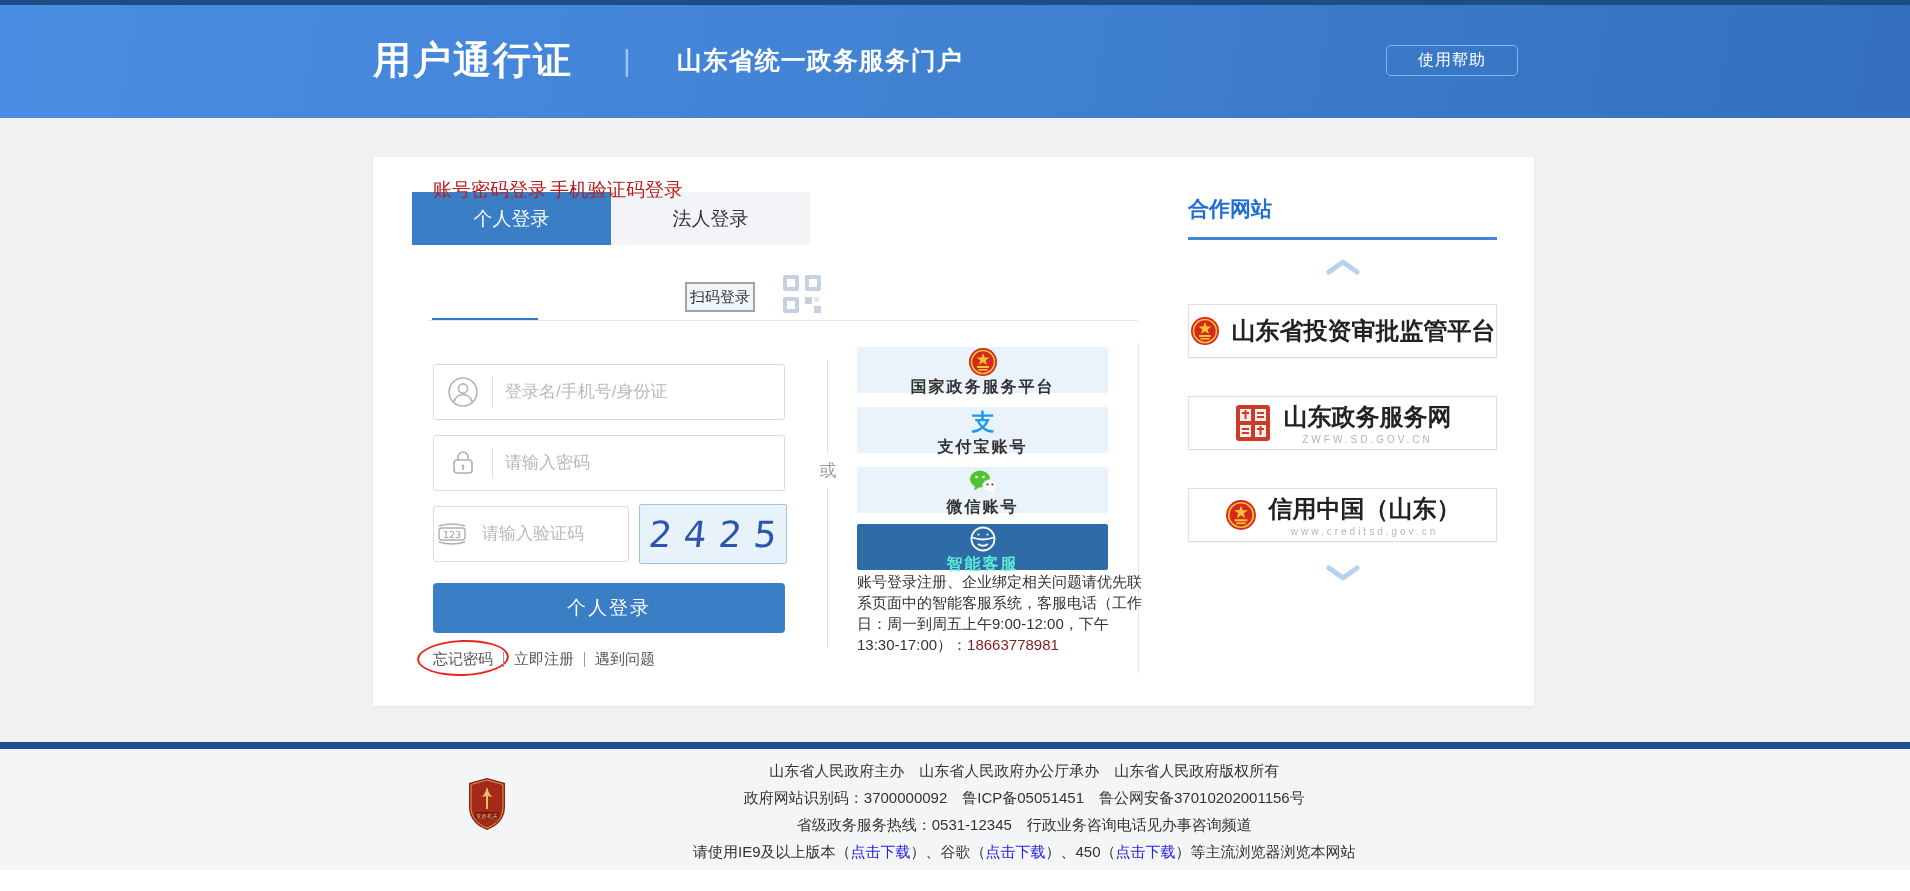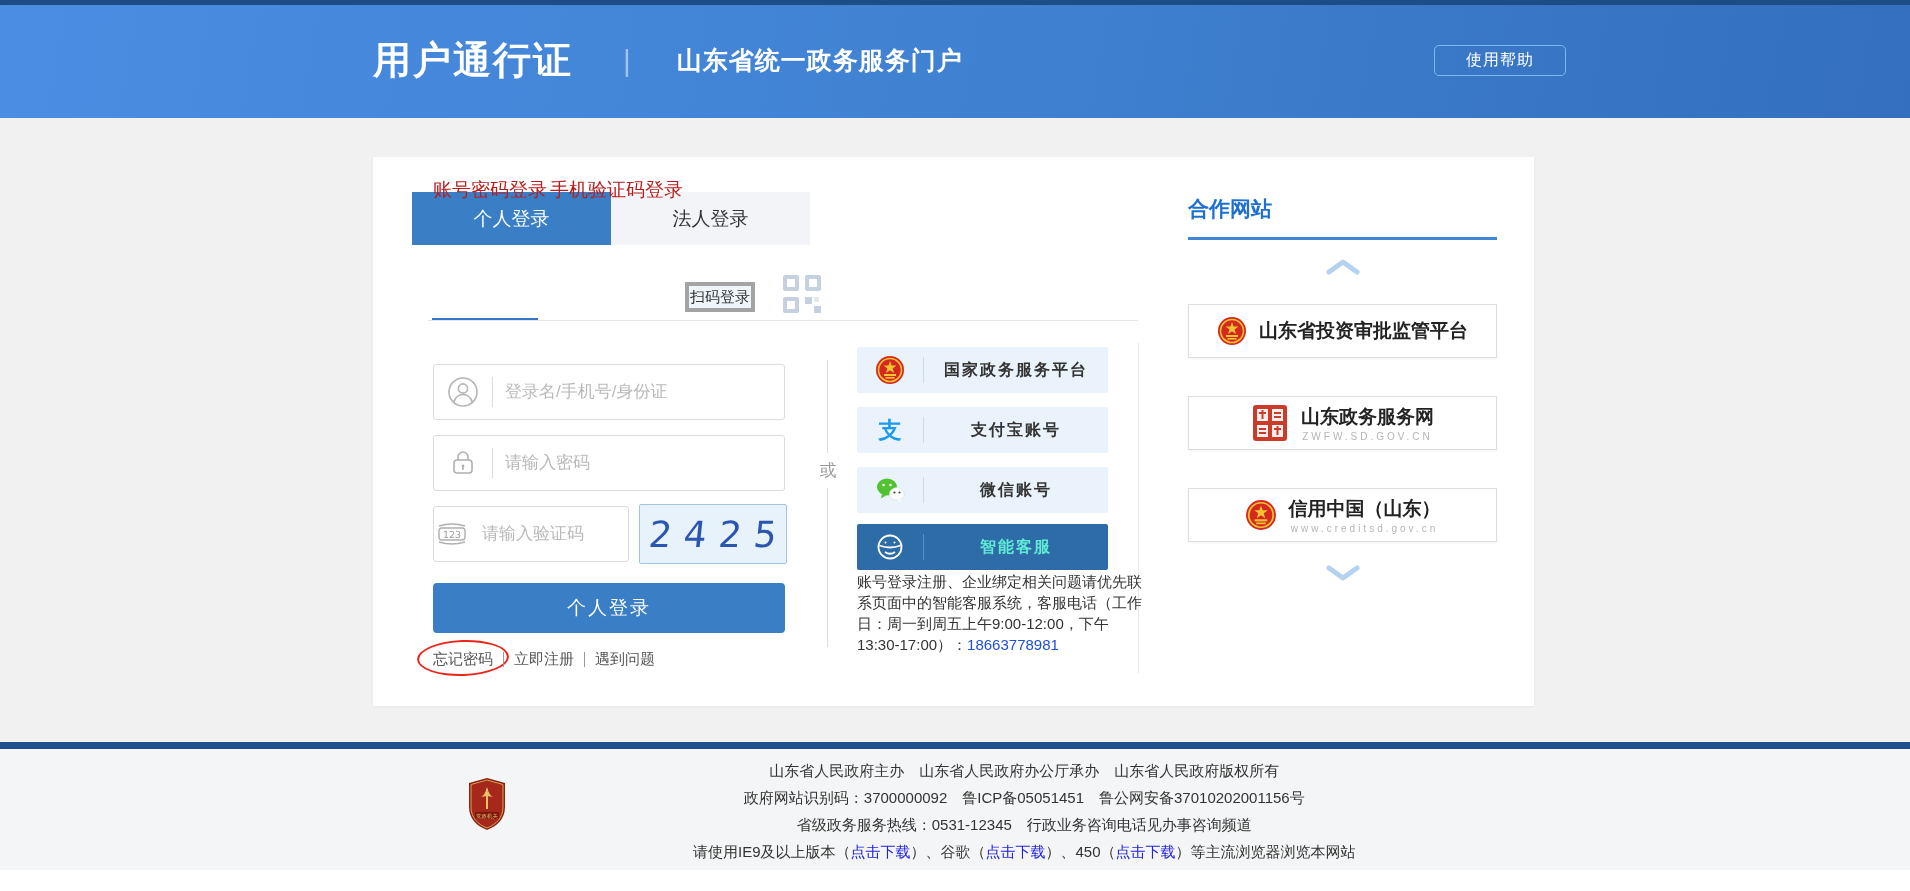--- a/index.html
+++ b/index.html
@@ -10,40 +10,40 @@
   .top-strip { position:absolute; left:0; top:0; width:1910px; height:5px; background:#1d4d86; }
   .header { position:absolute; left:0; top:5px; width:1910px; height:113px;
             background:linear-gradient(100deg,#4a8de2 0%,#3f80d0 55%,#336fbc 100%); }
   .brand { position:absolute; left:373px; top:30px; display:flex; align-items:center; color:#fff;gap:28px; }
   .brand-main { font-size:38px; font-weight:bold; letter-spacing:2px; }
   .brand-sep { font-size:30px; font-weight:200; color:#9ec4ef; margin:0 18px 0 22px; }
   .brand-sub { font-size:25px; font-weight:bold; letter-spacing:1px; }
   .help-btn { position:absolute; left:1386px; top:40px; width:132px; height:31px;
               border:1px solid #7db9ef; border-radius:5px; color:#fff; font-size:16px;
               display:flex; align-items:center; justify-content:center; cursor:pointer;
-              background:transparent; letter-spacing:1px;margin-left:48px; }
+              background:transparent; letter-spacing:1px; }
 
   
   .main-bg { position:absolute; left:0; top:118px; width:1910px; height:624px; background:#f1f1f2; }
 
   
   .card { position:absolute; left:373px; top:157px; width:1161px; height:549px; background:#fff;
           box-shadow:0 1px 3px rgba(0,0,0,0.05); }
 
   .tab { position:absolute; top:35px; width:199px; height:53px; display:flex; align-items:center;
          justify-content:center; font-size:19px; cursor:pointer; }
   .tab.active { left:39px; background:#3a7ec6; color:#fff; }
   .tab.inactive { left:238px; background:#f2f4f8; color:#333; }
   .method { position:absolute; top:20px; font-size:19px; color:#b91c1c; cursor:pointer; }
   .method-1 { left:60px; }
   .method-2 { left:177px; }
   .method-underline { position:absolute; left:59px; top:161px; width:106px; height:3px; background:#3377c8; }
   .method-hr { position:absolute; left:55px; top:163px; width:710px; height:1px; background:#e7e7e7; }
   .scan-box { position:absolute; left:312px; top:125px; width:70px; height:30px; background:#eef6fc;
-              border:4px solid #a3a3a3; font-size:15px; color:#333; display:flex; align-items:center;
+              border:2px solid #a3a3a3; font-size:15px; color:#333; display:flex; align-items:center;
               justify-content:center; cursor:pointer; }
   .qr-icon { position:absolute; left:408px; top:116px; width:42px; height:42px; cursor:pointer; }
 
   .field { position:absolute; left:60px; width:352px; height:56px; border:1px solid #dcdcdc;
            border-radius:3px; background:#fff; display:flex; align-items:center; }
   .field-1 { top:207px; } .field-2 { top:278px; } .field-3 { top:349px; width:196px; }
   .field .f-icon { width:58px; display:flex; align-items:center; justify-content:center; }
   .field .f-sep { width:1px; height:30px; background:#ddd; }
   .field input { border:none; outline:none; flex:1; height:100%; padding:0 12px; font-size:17px;
                  color:#333; background:transparent; font-family:inherit; }
@@ -65,44 +65,44 @@
   .red-ellipse { position:absolute; left:44px; top:483px; width:92px; height:36px;
                  border:2px solid #e8261c; border-radius:50%; pointer-events:none; transform:rotate(-2deg); }
 
   .or-line { position:absolute; left:454px; top:203px; width:1px; height:287px; background:#ddd; }
   .or-label { position:absolute; left:440px; top:296px; width:30px; background:#fff; text-align:center;
               font-size:17px; color:#9a9a9a; padding:6px 0; }
 
   .mid-right-line { position:absolute; left:765px; top:186px; width:1px; height:330px; background:#e7e7e7; }
 
   .tp-btn { position:absolute; left:484px; width:251px; height:46px; background:#eaf3fb; border-radius:2px;
-            display:flex; align-items:center; cursor:pointer; }
+            display:flex; align-items:center; cursor:pointer;flex-direction:column; }
   .tp-1 { top:190px; } .tp-2 { top:250px; } .tp-3 { top:310px; } .tp-4 { top:367px; }
   .tp-btn .tp-icon { width:66px; display:flex; align-items:center; justify-content:center; }
   .tp-btn .tp-sep { width:1px; height:26px; background:#c9dcee; }
   .tp-btn .tp-label { flex:1; text-align:center; font-size:16px; font-weight:bold; color:#333; letter-spacing:2px; }
   .tp-btn.active { background:#2e6ca8; }
   .tp-btn.active .tp-sep { background:#5b8fc0; }
   .tp-btn.active .tp-label { color:#5eead4; }
 
   .notice { position:absolute; left:484px; top:414px; width:292px; font-size:15px; color:#333; line-height:21px; }
-  .notice .phone { color:#1d4ed8; cursor:pointer; }
+  .notice .phone { color:#7f1d1d; cursor:pointer; }
 
   
   .partners-title { position:absolute; left:815px; top:38px; font-size:21px; font-weight:bold; color:#1f6fd0; }
   .partners-underline { position:absolute; left:815px; top:80px; width:309px; height:3px; background:#3f86d6; }
   .chev { position:absolute; left:952px; width:36px; height:20px; cursor:pointer; }
   .chev-up { top:100px; } .chev-down { top:406px; }
   .pcard { position:absolute; left:815px; width:309px; height:54px; background:#fff; border:1px solid #dedede;
            box-shadow:0 1px 2px rgba(0,0,0,0.05); display:flex; align-items:center; justify-content:center;
            cursor:pointer; }
   .pcard-1 { top:147px; } .pcard-2 { top:239px; } .pcard-3 { top:331px; }
   .pcard .p-icon { margin-right:12px; display:flex; align-items:center; }
   .pcard .p-text { display:flex; flex-direction:column; align-items:center; }
-  .pcard .p-name { font-size:19px; font-weight:bold; color:#222; font-family:Liberation Serif, serif; }
+  .pcard .p-name { font-size:24px; font-weight:bold; color:#222; font-family:Liberation Serif, serif; }
   .pcard .p-sub { font-size:10px; color:#b5b5b5; letter-spacing:3px; margin-top:1px; }
 
   
   .footer-navy { position:absolute; left:0; top:742px; width:1910px; height:7px; background:#1e4f8f; }
   .footer { position:absolute; left:0; top:749px; width:1910px; height:121px; background:#f4f5f6; }
   .badge { position:absolute; left:467px; top:28px; width:40px; height:54px; }
   .f-lines { position:absolute; left:226px; top:13px; font-size:15px; color:#333; }
   .f-line { margin-bottom:9px; line-height:18px; white-space:pre;text-align:center; }
   .f-line .dl { color:#2222dd; cursor:pointer; }
 

